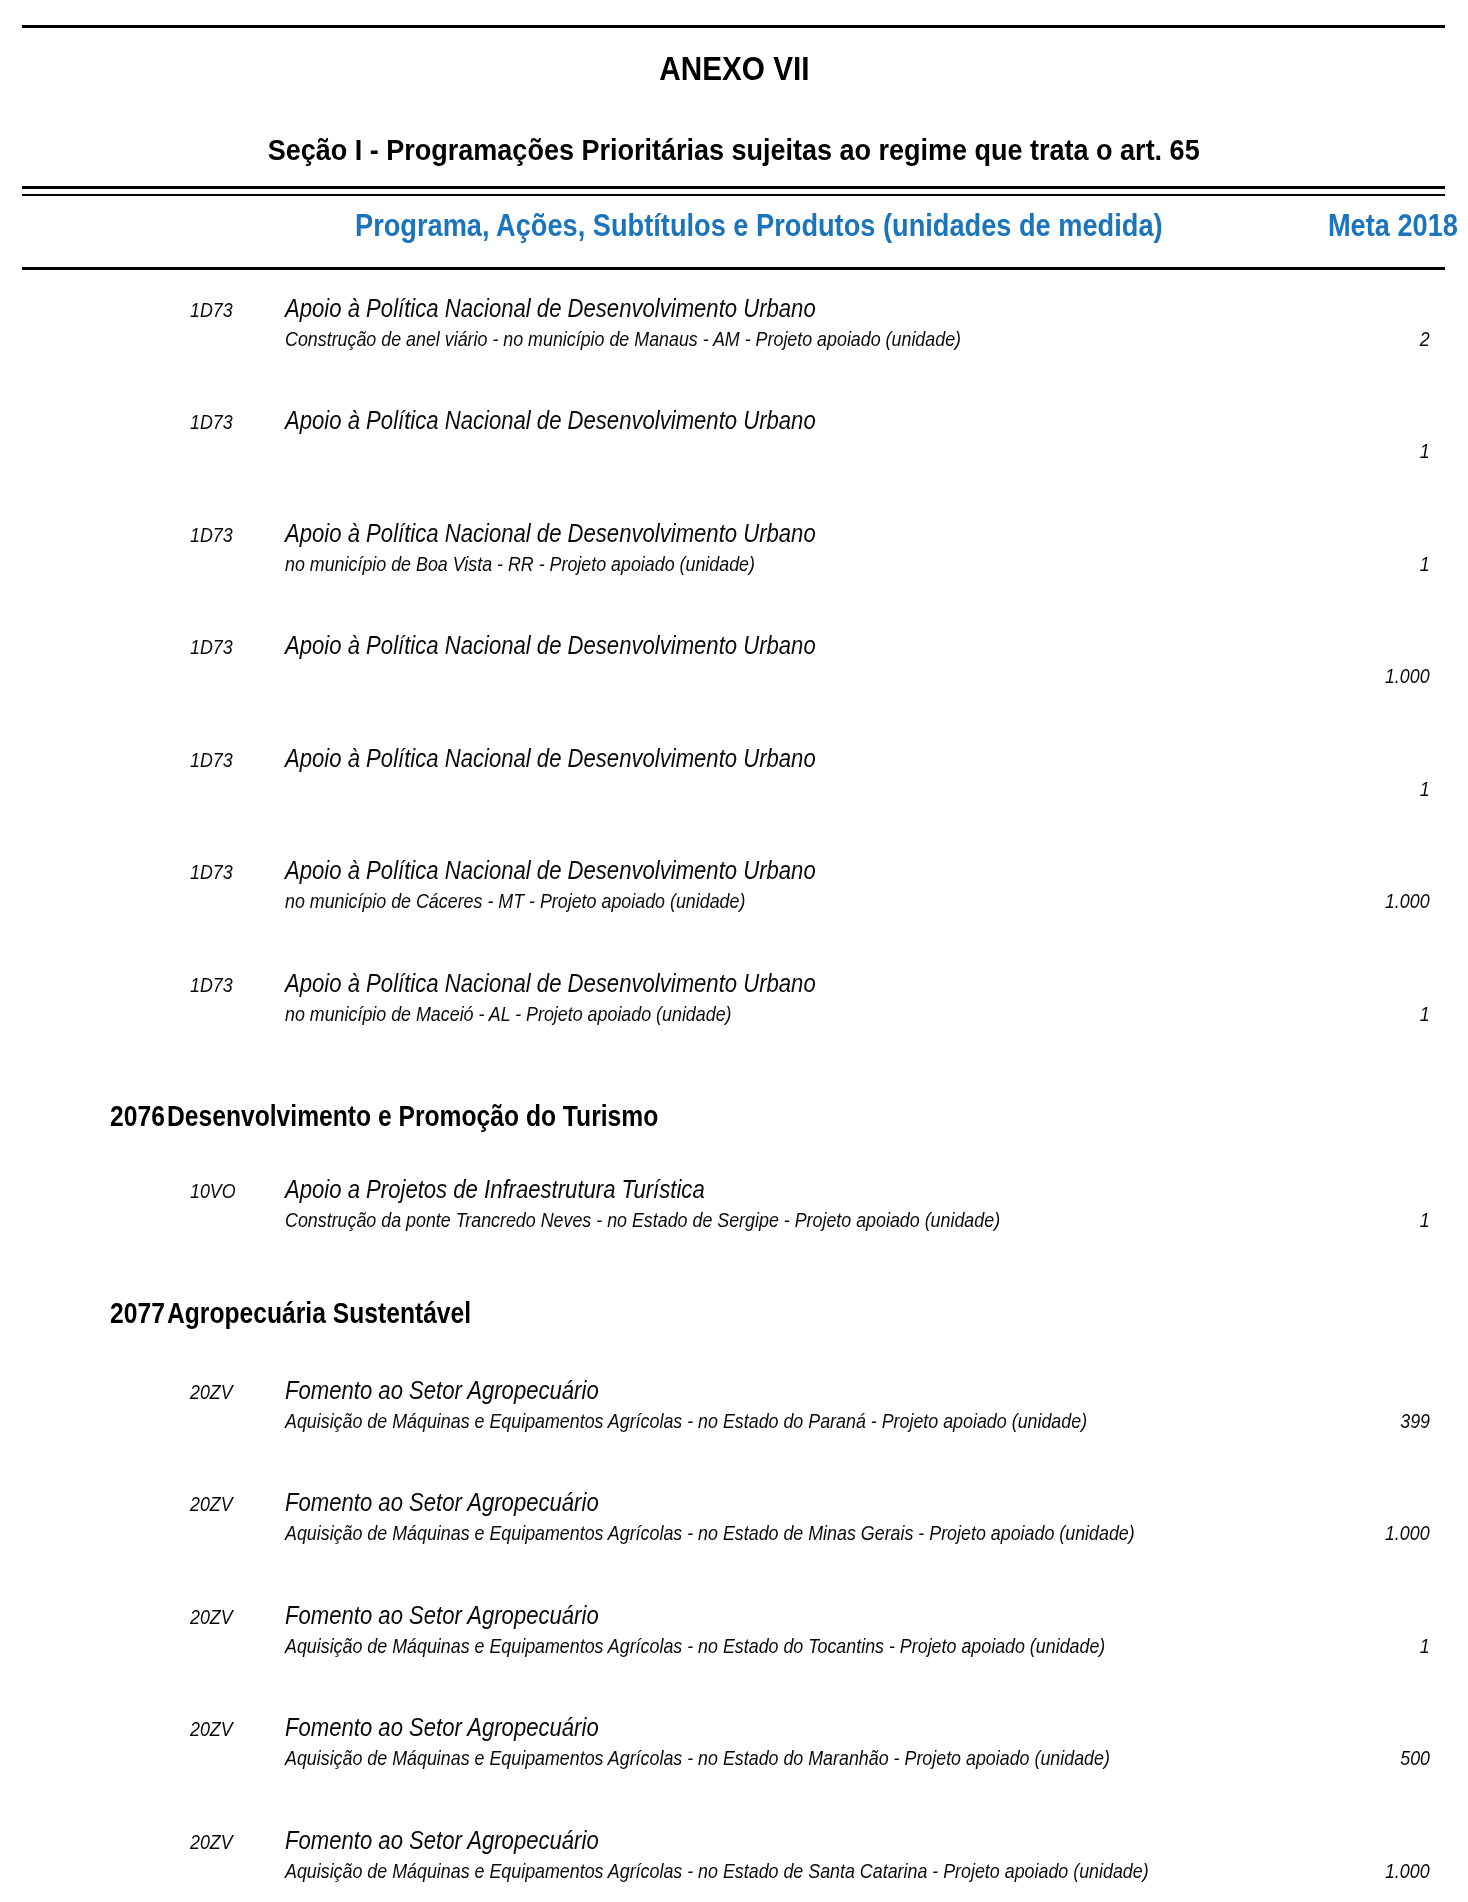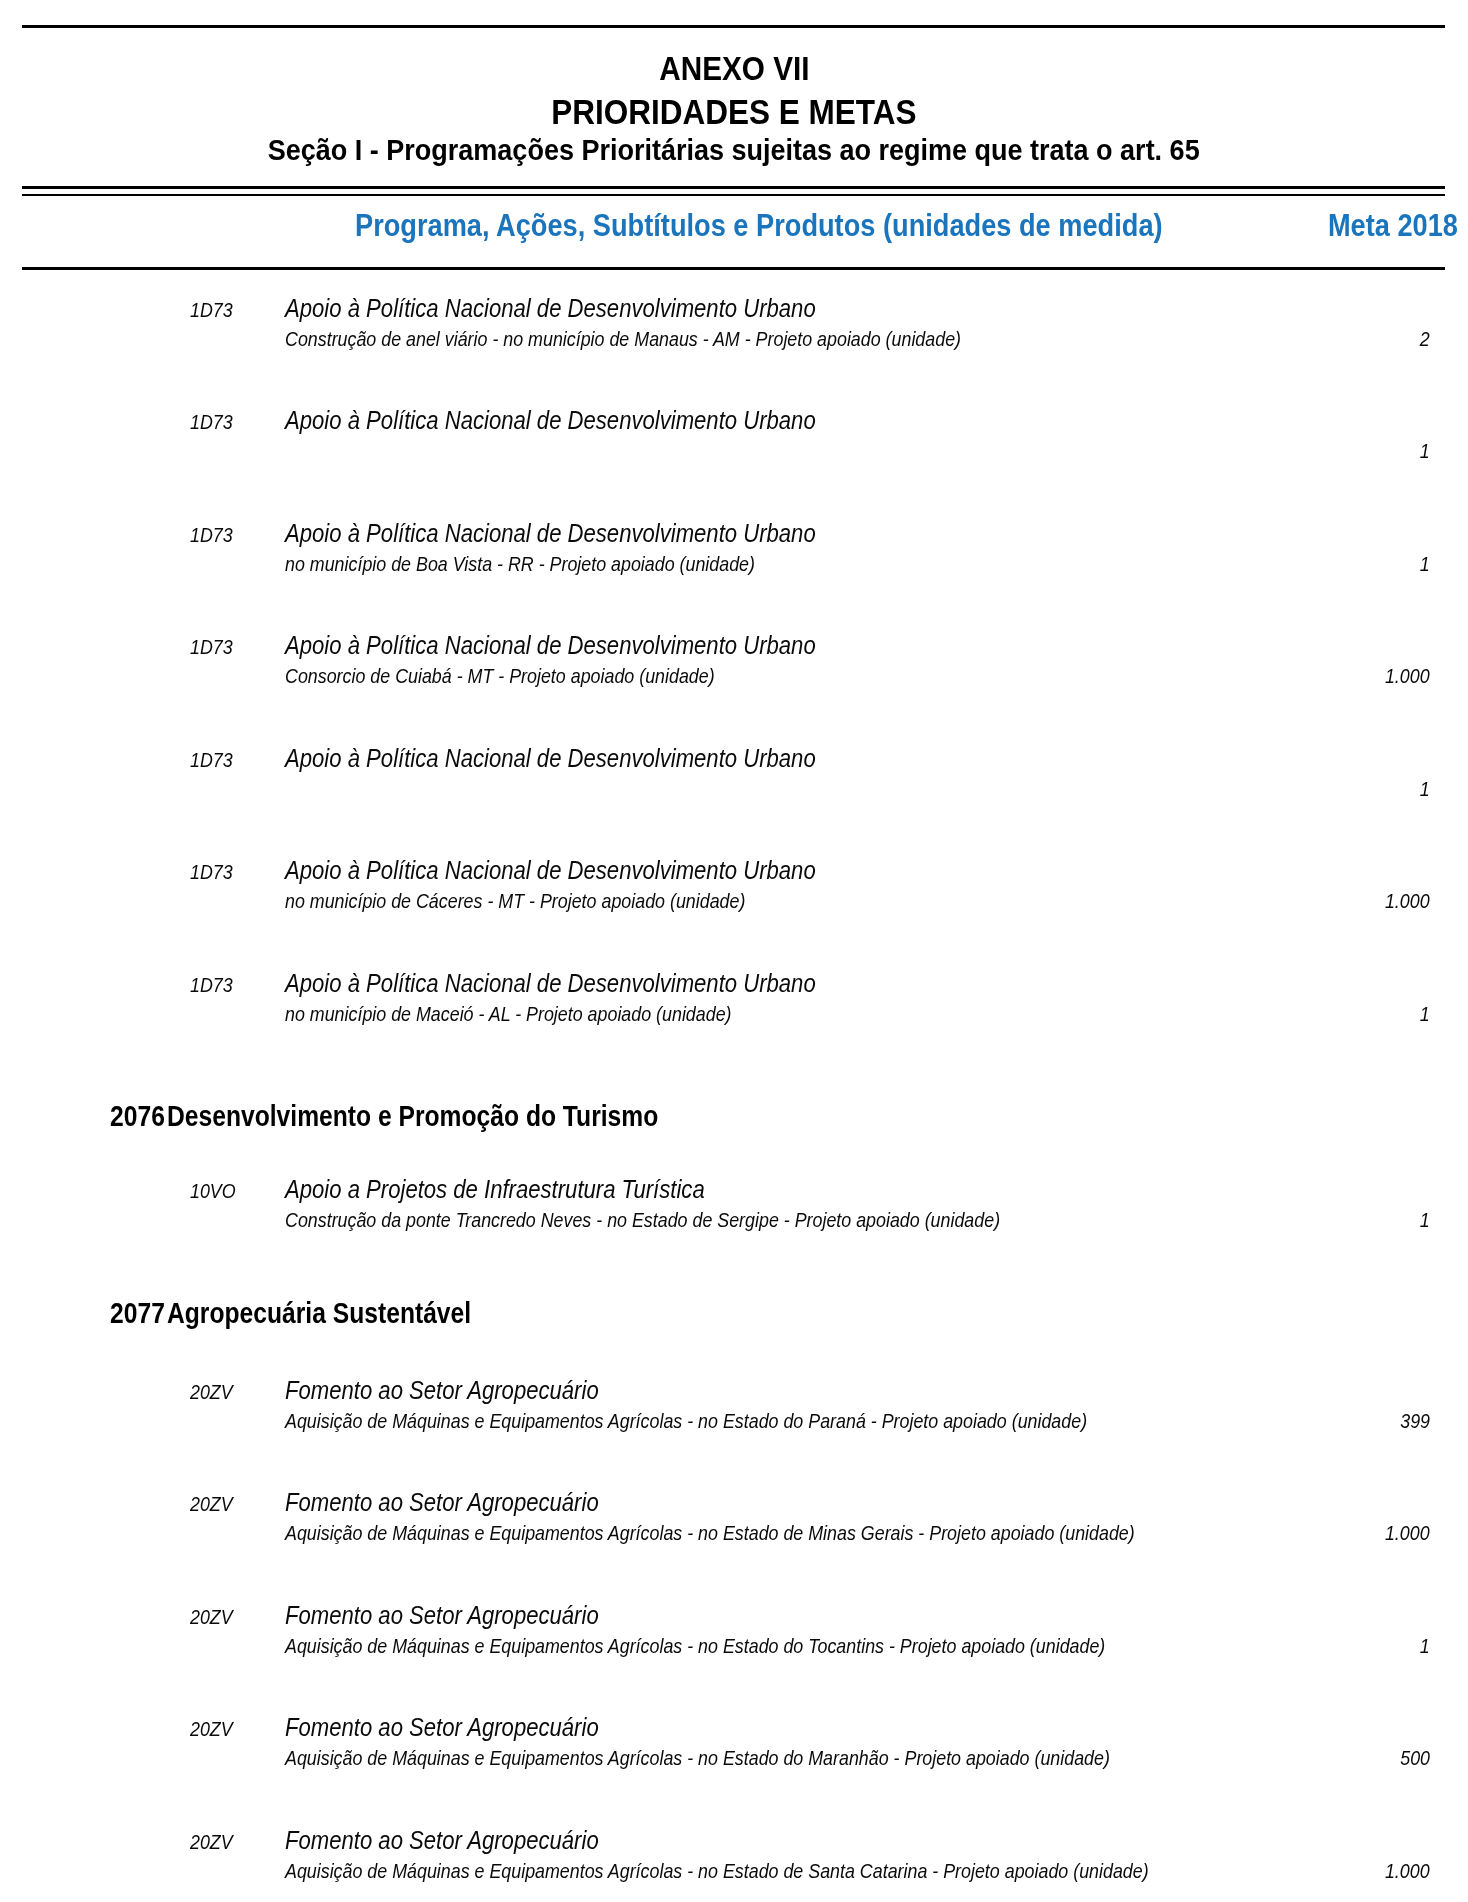--- a/index.html
+++ b/index.html
@@ -51,21 +51,20 @@
   .ameta     { position:absolute; right:38px; top:0; font-style:italic; font-size:21px; line-height:26px; }
 </style>
 </head>
 <body>
 
 <div class="page">
 
   <div class="rule rule-top"></div>
 
   <div class="doc-title h1"><span class="sqc">ANEXO VII</span></div>
-  <div class="doc-title h2"><span class="sqc">PRIORIDADES E METAS</span></div>
   <div class="doc-title h3"><span class="sqc">Seção I - Programações Prioritárias sujeitas ao regime que trata o art. 65</span></div>
 
   <div class="rule rule-double"></div>
 
   <div class="cols-header">
     <span class="sq">Programa, Ações, Subtítulos e Produtos (unidades de medida)</span>
     <span class="sqr">Meta 2018</span>
   </div>
 
   <div class="rule rule-header"></div>
@@ -93,21 +92,20 @@
     <div class="asub">
       <span class="asubtitle"><span class="sq">no município de Boa Vista - RR - Projeto apoiado (unidade)</span></span>
       <span class="ameta"><span class="sqr">1</span></span>
     </div>
   </div>
 
   <div class="action" style="top:630px">
     <span class="acode"><span class="sq">1D73</span></span>
     <span class="atitle"><span class="sq">Apoio à Política Nacional de Desenvolvimento Urbano</span></span>
     <div class="asub">
-      <span class="asubtitle"><span class="sq">Consorcio de Cuiabá - MT - Projeto apoiado (unidade)</span></span>
       <span class="ameta"><span class="sqr">1.000</span></span>
     </div>
   </div>
 
   <div class="action" style="top:743px">
     <span class="acode"><span class="sq">1D73</span></span>
     <span class="atitle"><span class="sq">Apoio à Política Nacional de Desenvolvimento Urbano</span></span>
     <div class="asub">
       <span class="ameta"><span class="sqr">1</span></span>
     </div>

